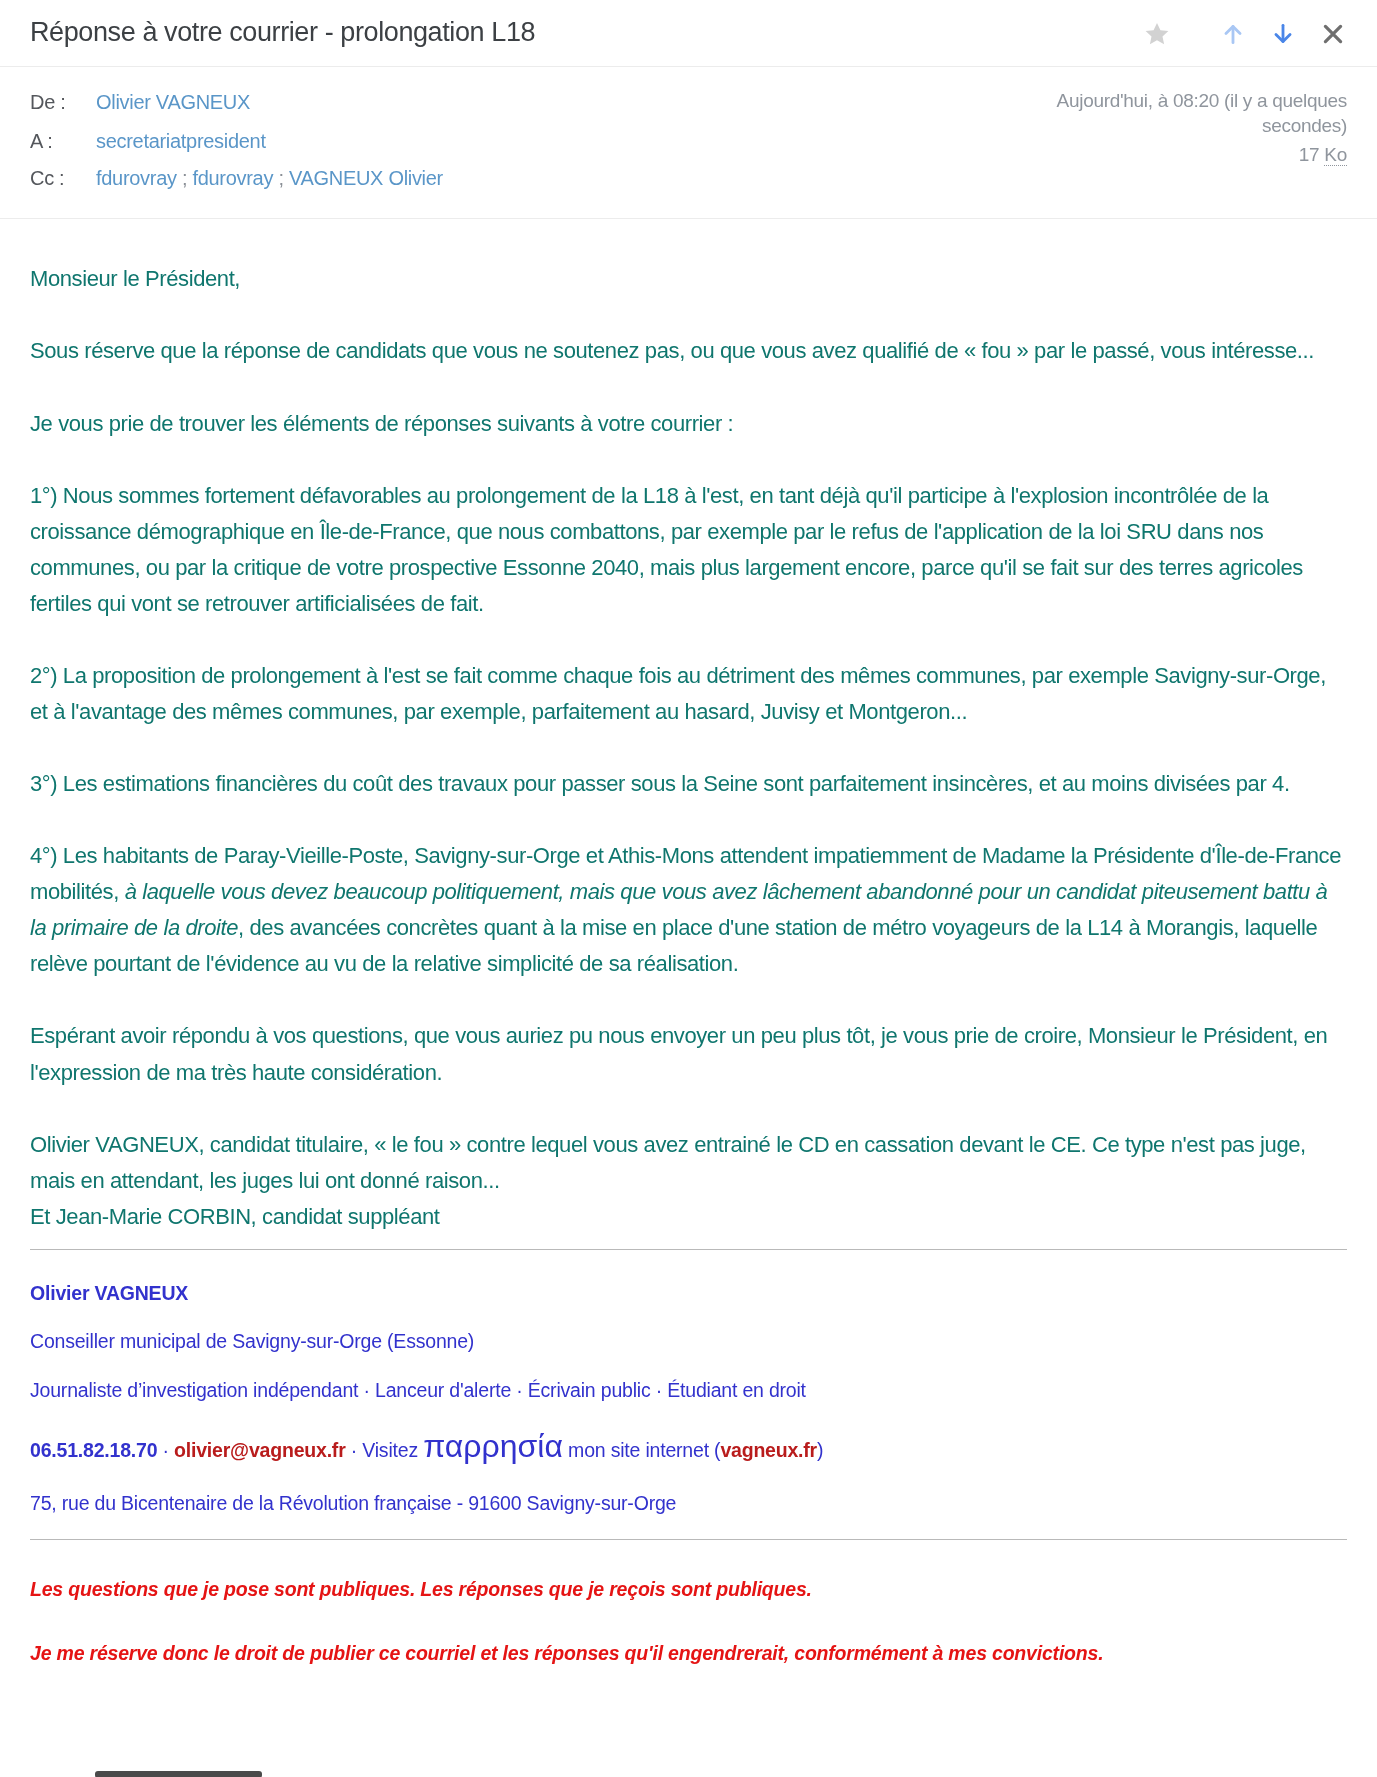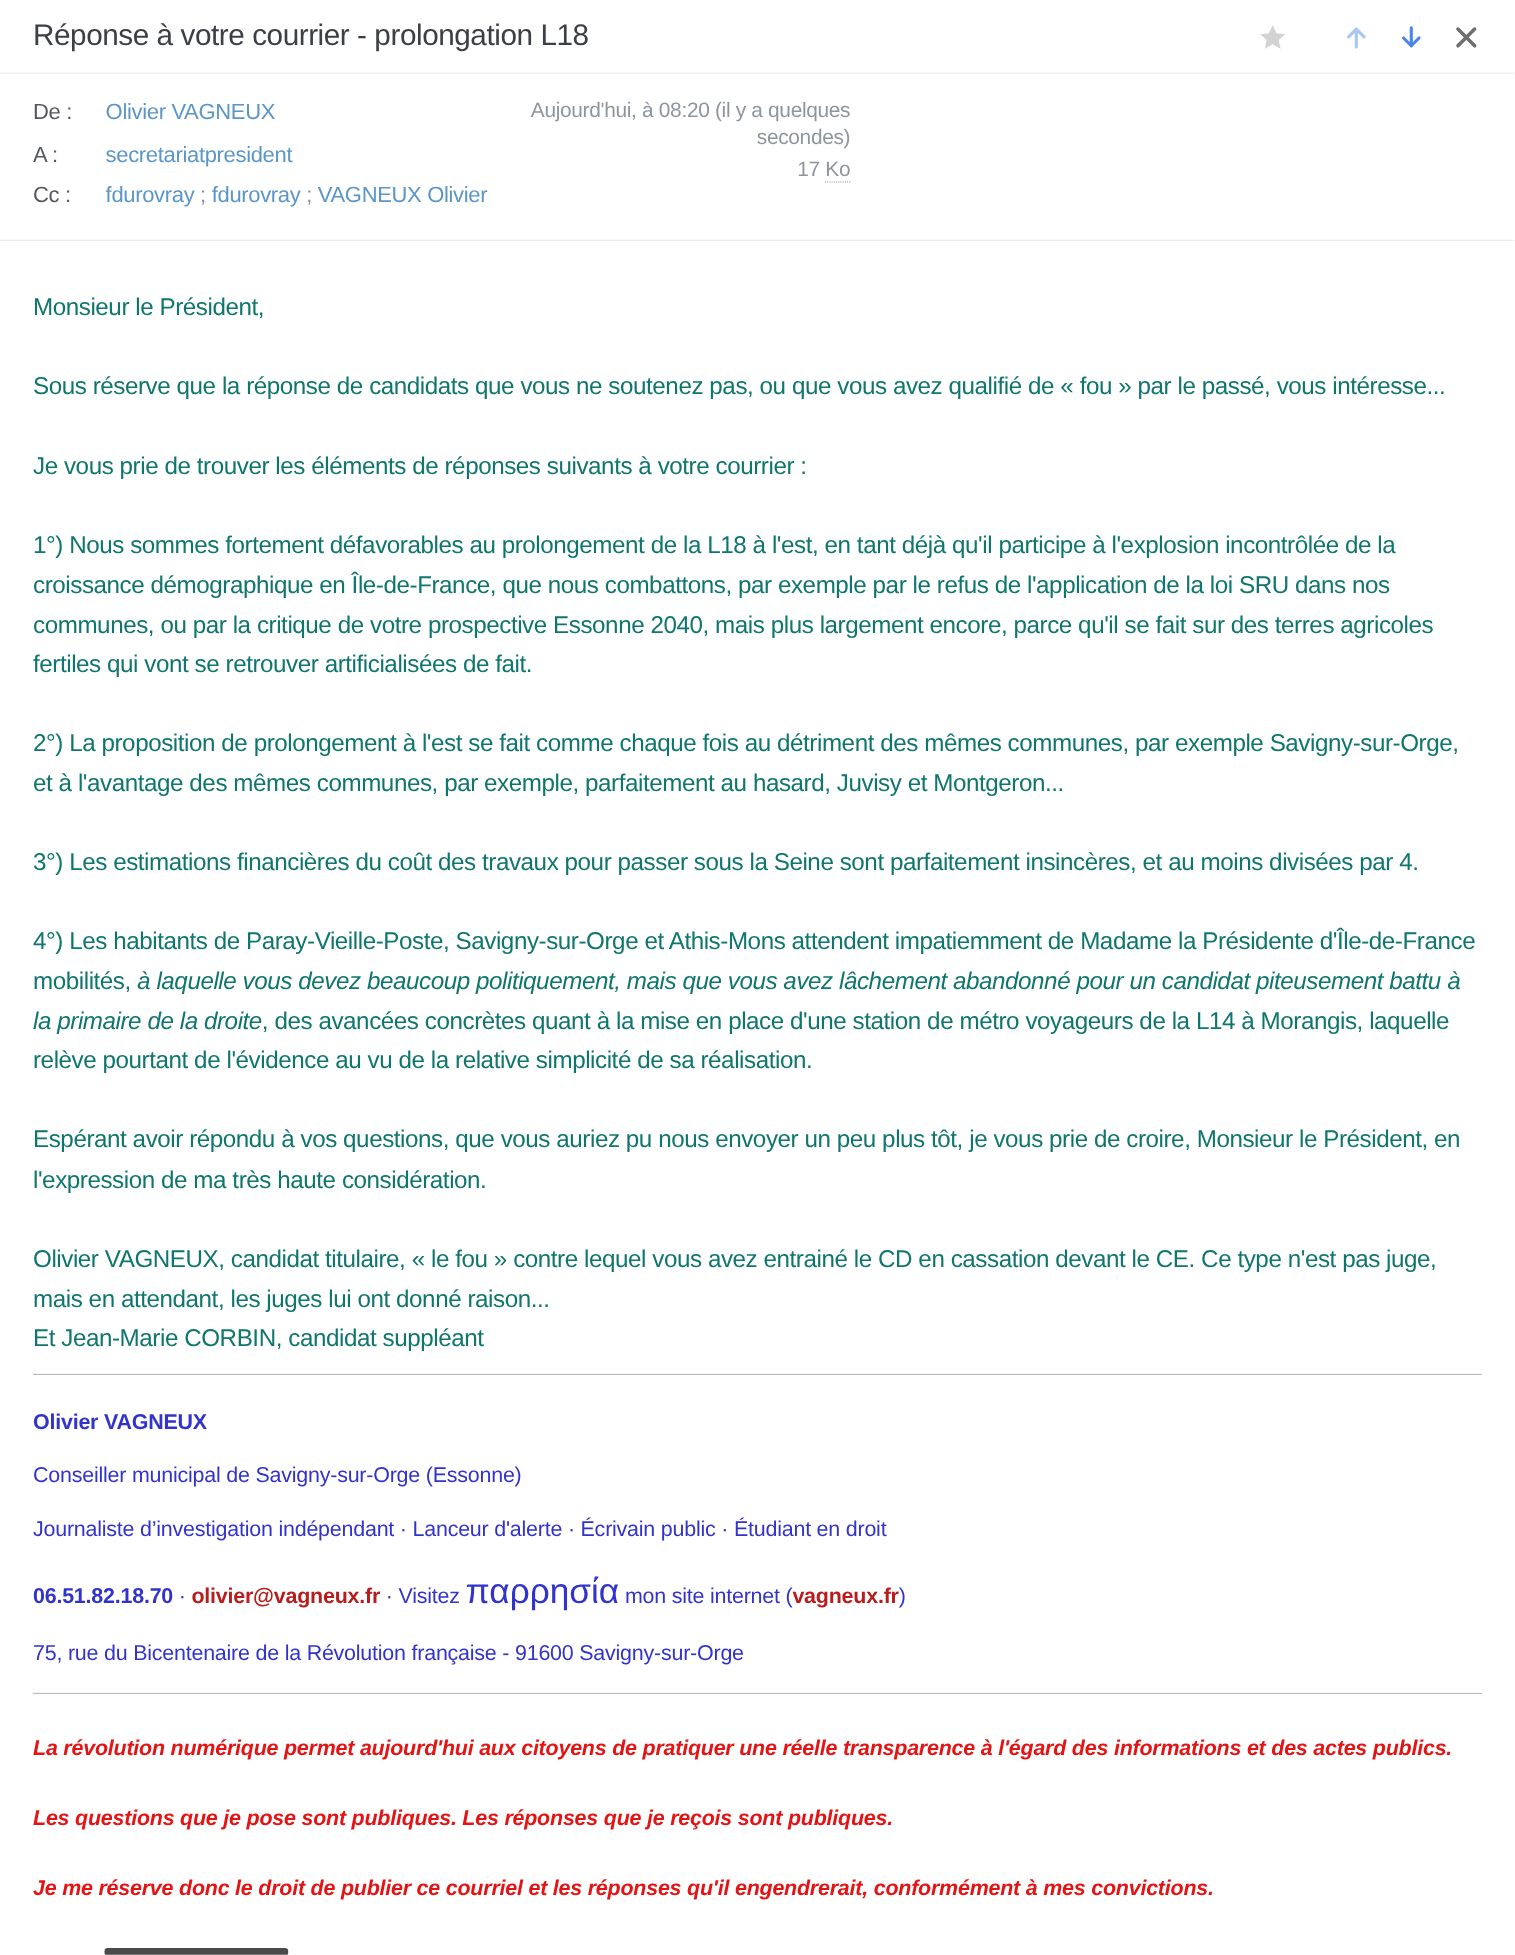--- a/index.html
+++ b/index.html
@@ -11,21 +11,21 @@
   .subject{font-size:27px;font-weight:400;letter-spacing:-0.4px;color:#3c4044;margin:0;line-height:1.2;}
   .actions{display:flex;align-items:center;gap:22px;padding-top:4px;}
   .icon{display:inline-flex;width:28px;height:28px;align-items:center;justify-content:center;cursor:pointer;}
   .icon.star{margin-right:26px;}
 
   hr{border:none;margin:0;}
   .hr-light{border-top:1px solid #ececec;margin-top:18px;}
   .hr-mid{border-top:1px solid #b9b9b9;margin:14px 30px 0 30px;}
 
   
-  .head{display:flex;justify-content:flex-start;padding:22px 30px 10px 30px;}
+  .head{display:flex;justify-content:space-between;padding:22px 30px 10px 30px;}
   .fields{font-size:20px;letter-spacing:-0.3px;}
   .frow{display:flex;margin-bottom:12px;line-height:1.35;}
   .frow.cc{margin-top:-2px;}
   .flabel{width:66px;color:#54575c;flex:none;}
   .contact-link{color:#5a96c8;text-decoration:none;cursor:pointer;}
   .sep{color:#8a8f96;}
   .meta{width:330px;text-align:right;color:#8f959d;font-size:19px;line-height:1.3;letter-spacing:-0.3px;flex:none;}
   .meta .size{margin-top:4px;}
   .dotted{border-bottom:1px dotted #8f959d;cursor:help;}
 
@@ -127,19 +127,18 @@
     <p class="sig-name">Olivier VAGNEUX</p>
     <p>Conseiller municipal de Savigny-sur-Orge (Essonne)</p>
     <p>Journaliste d’investigation indépendant · Lanceur d'alerte · Écrivain public · Étudiant en droit</p>
     <p><span class="b">06.51.82.18.70</span><span> · </span><a class="sig-link b">olivier@vagneux.fr</a><span> · </span><span>Visitez </span><span class="greek">παρρησία</span><span> mon site internet (</span><a class="sig-link b">vagneux.fr</a><span>)</span></p>
     <p>75, rue du Bicentenaire de la Révolution française - 91600 Savigny-sur-Orge</p>
   </div>
 
   <hr class="hr-mid">
 
   <div class="disclaimer">
-    <p>La révolution numérique permet aujourd'hui aux citoyens de pratiquer une réelle transparence à l'égard des informations et des actes publics.</p>
     <p>Les questions que je pose sont publiques. Les réponses que je reçois sont publiques.</p>
     <p>Je me réserve donc le droit de publier ce courriel et les réponses qu'il engendrerait, conformément à mes convictions.</p>
   </div>
 
   <div class="hscroll-thumb"></div>
 </div>
 
 </body></html>

